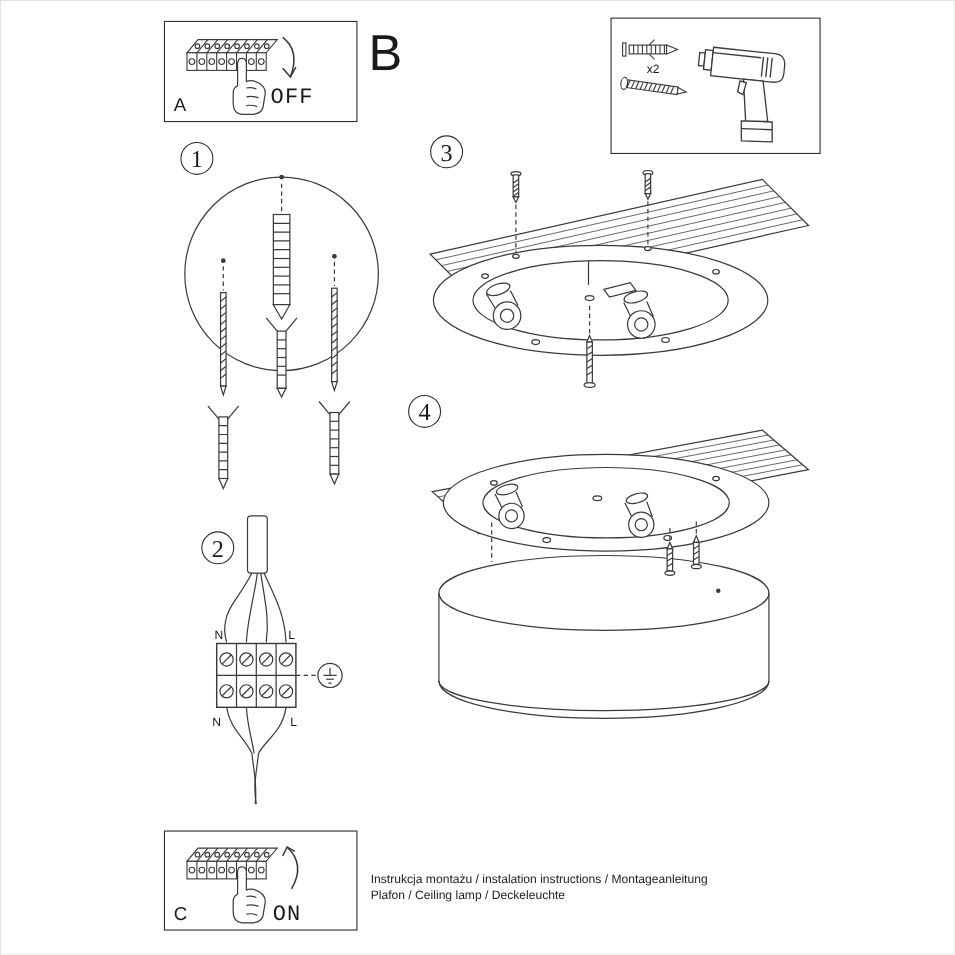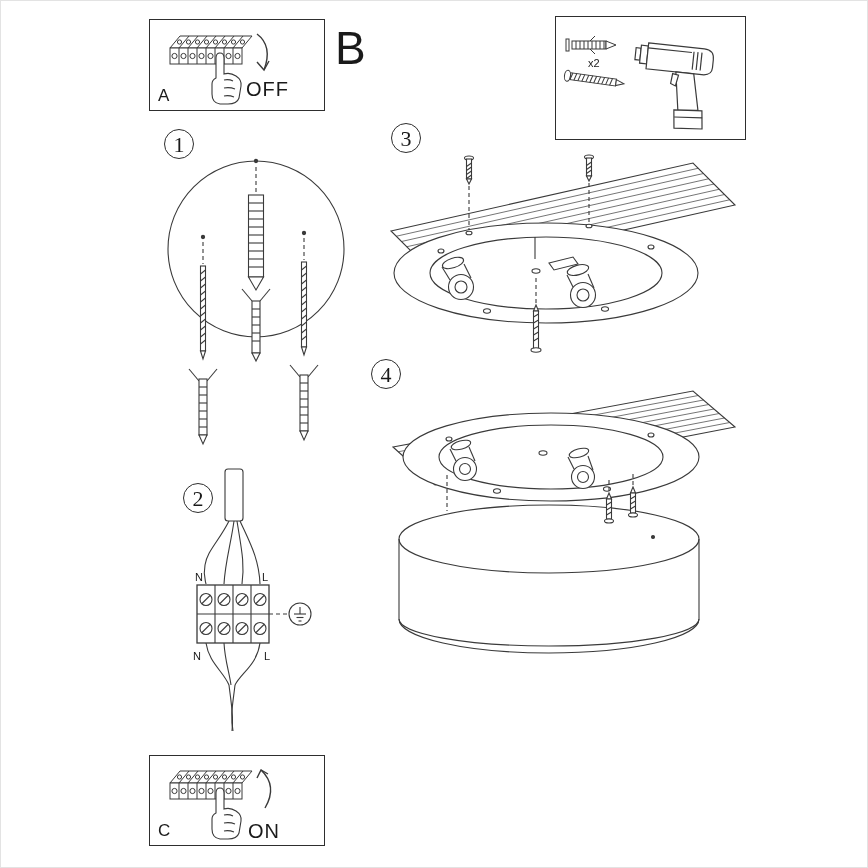--- a/index.html
+++ b/index.html
@@ -3,21 +3,21 @@
 <meta charset="utf-8">
 <style>
   html,body { margin:0; padding:0; background:#fff; }
   .page {
     position:relative; width:868px; height:868px; background:#ffffff;
     font-family:"Liberation Sans", sans-serif; color:#1a1a1a; overflow:hidden;
     border:1px solid #e3e3e3; box-sizing:border-box;
   }
   .box { position:absolute; border:1.5px solid #2e2e2e; background:#fff; box-sizing:border-box; }
   .step-letter { position:absolute; font-size:17px; color:#1a1a1a; }
-  .switch-label { position:absolute; font-size:20px; letter-spacing:1px; color:#1a1a1a; }
+  .switch-label { position:absolute; font-size:20px; letter-spacing:1px; color:#1a1a1a;font-family:Liberation Mono, monospace; }
   .big-letter { position:absolute; font-size:46px; color:#1a1a1a; }
   .circle-num {
     position:absolute; width:30px; height:30px; border:1.6px solid #2e2e2e; border-radius:50%;
     text-align:center; line-height:29px; font-family:"Liberation Serif", serif; font-size:22px; color:#1a1a1a;
     background:#fff; box-sizing:border-box;
   }
   .x2-label { position:absolute; font-size:11px; color:#1a1a1a; }
   .footer { position:absolute; left:336px; top:792px; font-size:11px; line-height:14px; color:#222; }
   svg.draw { position:absolute; overflow:visible; }
   svg text { font-family:"Liberation Sans", sans-serif; }
@@ -443,14 +443,18 @@
     <svg class="draw" style="left:102px;top:8px;" width="26" height="48" viewBox="0 0 26 48">
       <g stroke="#3a3a3a" fill="none" stroke-width="1.4">
         <path d="M13,44 Q26,22 9,6"></path>
         <polyline points="5,14 9,6 16,10"></polyline>
       </g>
     </svg>
     <span class="switch-label" style="left:98px;top:64px;">ON</span>
     <span class="step-letter" style="left:8px;top:65px;">C</span>
   </div>
 
+  <div class="footer">
+    <div>Instrukcja montażu / instalation instructions / Montageanleitung</div>
+    <div>Plafon / Ceiling lamp / Deckeleuchte</div>
+  </div>
 
 </div>
 
 </body></html>

